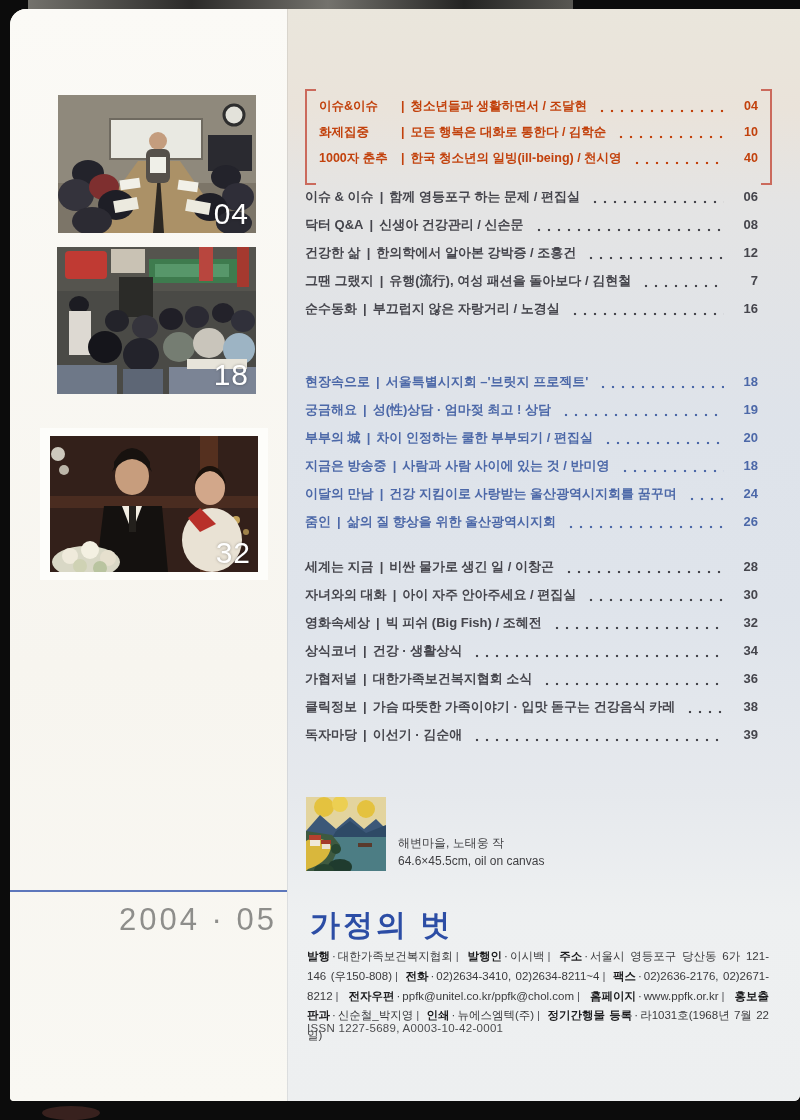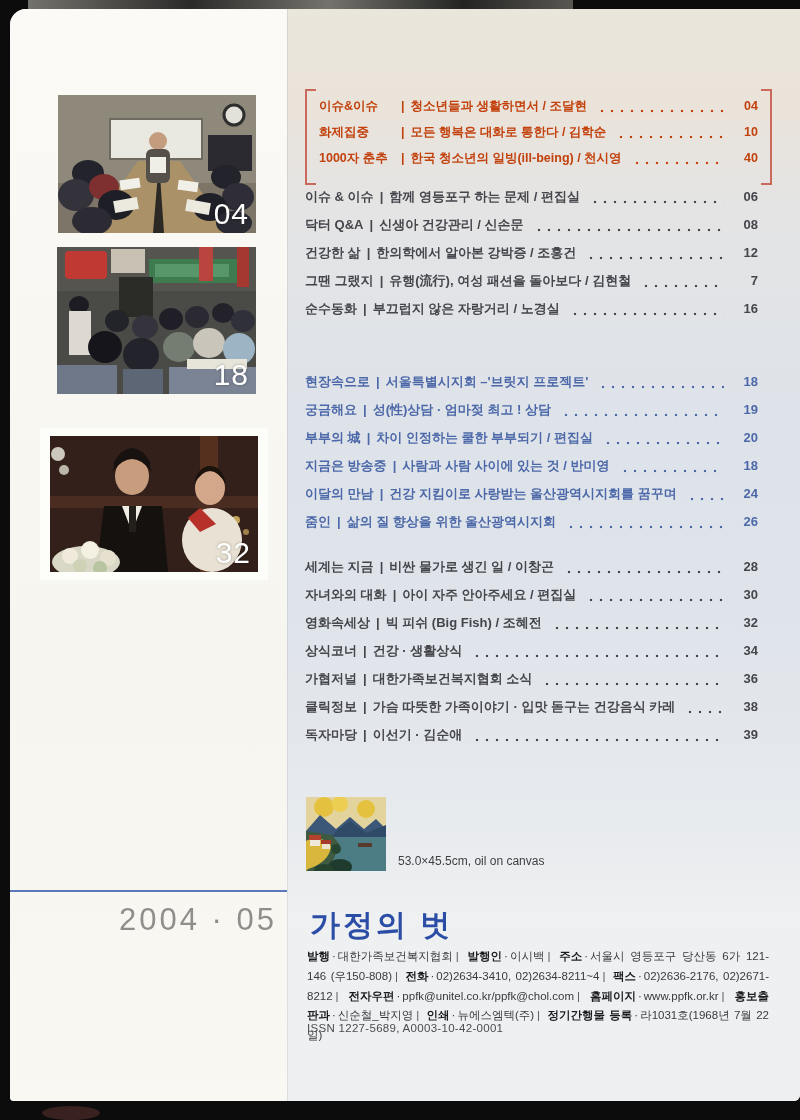--- a/index.html
+++ b/index.html
@@ -357,21 +357,22 @@
         <rect x="3" y="38" width="12" height="5" fill="#b5402e"></rect>
         <rect x="16" y="46" width="8" height="6" fill="#ece2d0"></rect>
         <rect x="15" y="43" width="10" height="4" fill="#a53a2a"></rect>
         <circle cx="30" cy="52" r="5" fill="#274631"></circle>
         <rect x="52" y="46" width="14" height="4" fill="#5a3a2c"></rect>
         <ellipse cx="34" cy="70" rx="12" ry="8" fill="#1f3b2e"></ellipse>
         <ellipse cx="18" cy="73" rx="10" ry="6" fill="#25422f"></ellipse>
       </svg>
     </div>
     <div class="art-caption">
-      <div>53.0×45.5cm, oil on canvas</div>
+      <div>해변마을, 노태웅 작</div>
+      <div>64.6×45.5cm, oil on canvas</div>
     </div>
   </div>
 
   <div class="footer-title">가정의 벗</div>
 
   <div class="publisher">
     <span><b>발행</b><span class="ld">·</span><span>대한가족보건복지협회</span><span class="mid">|</span></span>
     <span><b>발행인</b><span class="ld">·</span><span>이시백</span><span class="mid">|</span></span>
     <span><b>주소</b><span class="ld">·</span><span>서울시 영등포구 당산동 6가 121-146 (우150-808)</span><span class="mid">|</span></span>
     <span><b>전화</b><span class="ld">·</span><span>02)2634-3410, 02)2634-8211~4</span><span class="mid">|</span></span>

